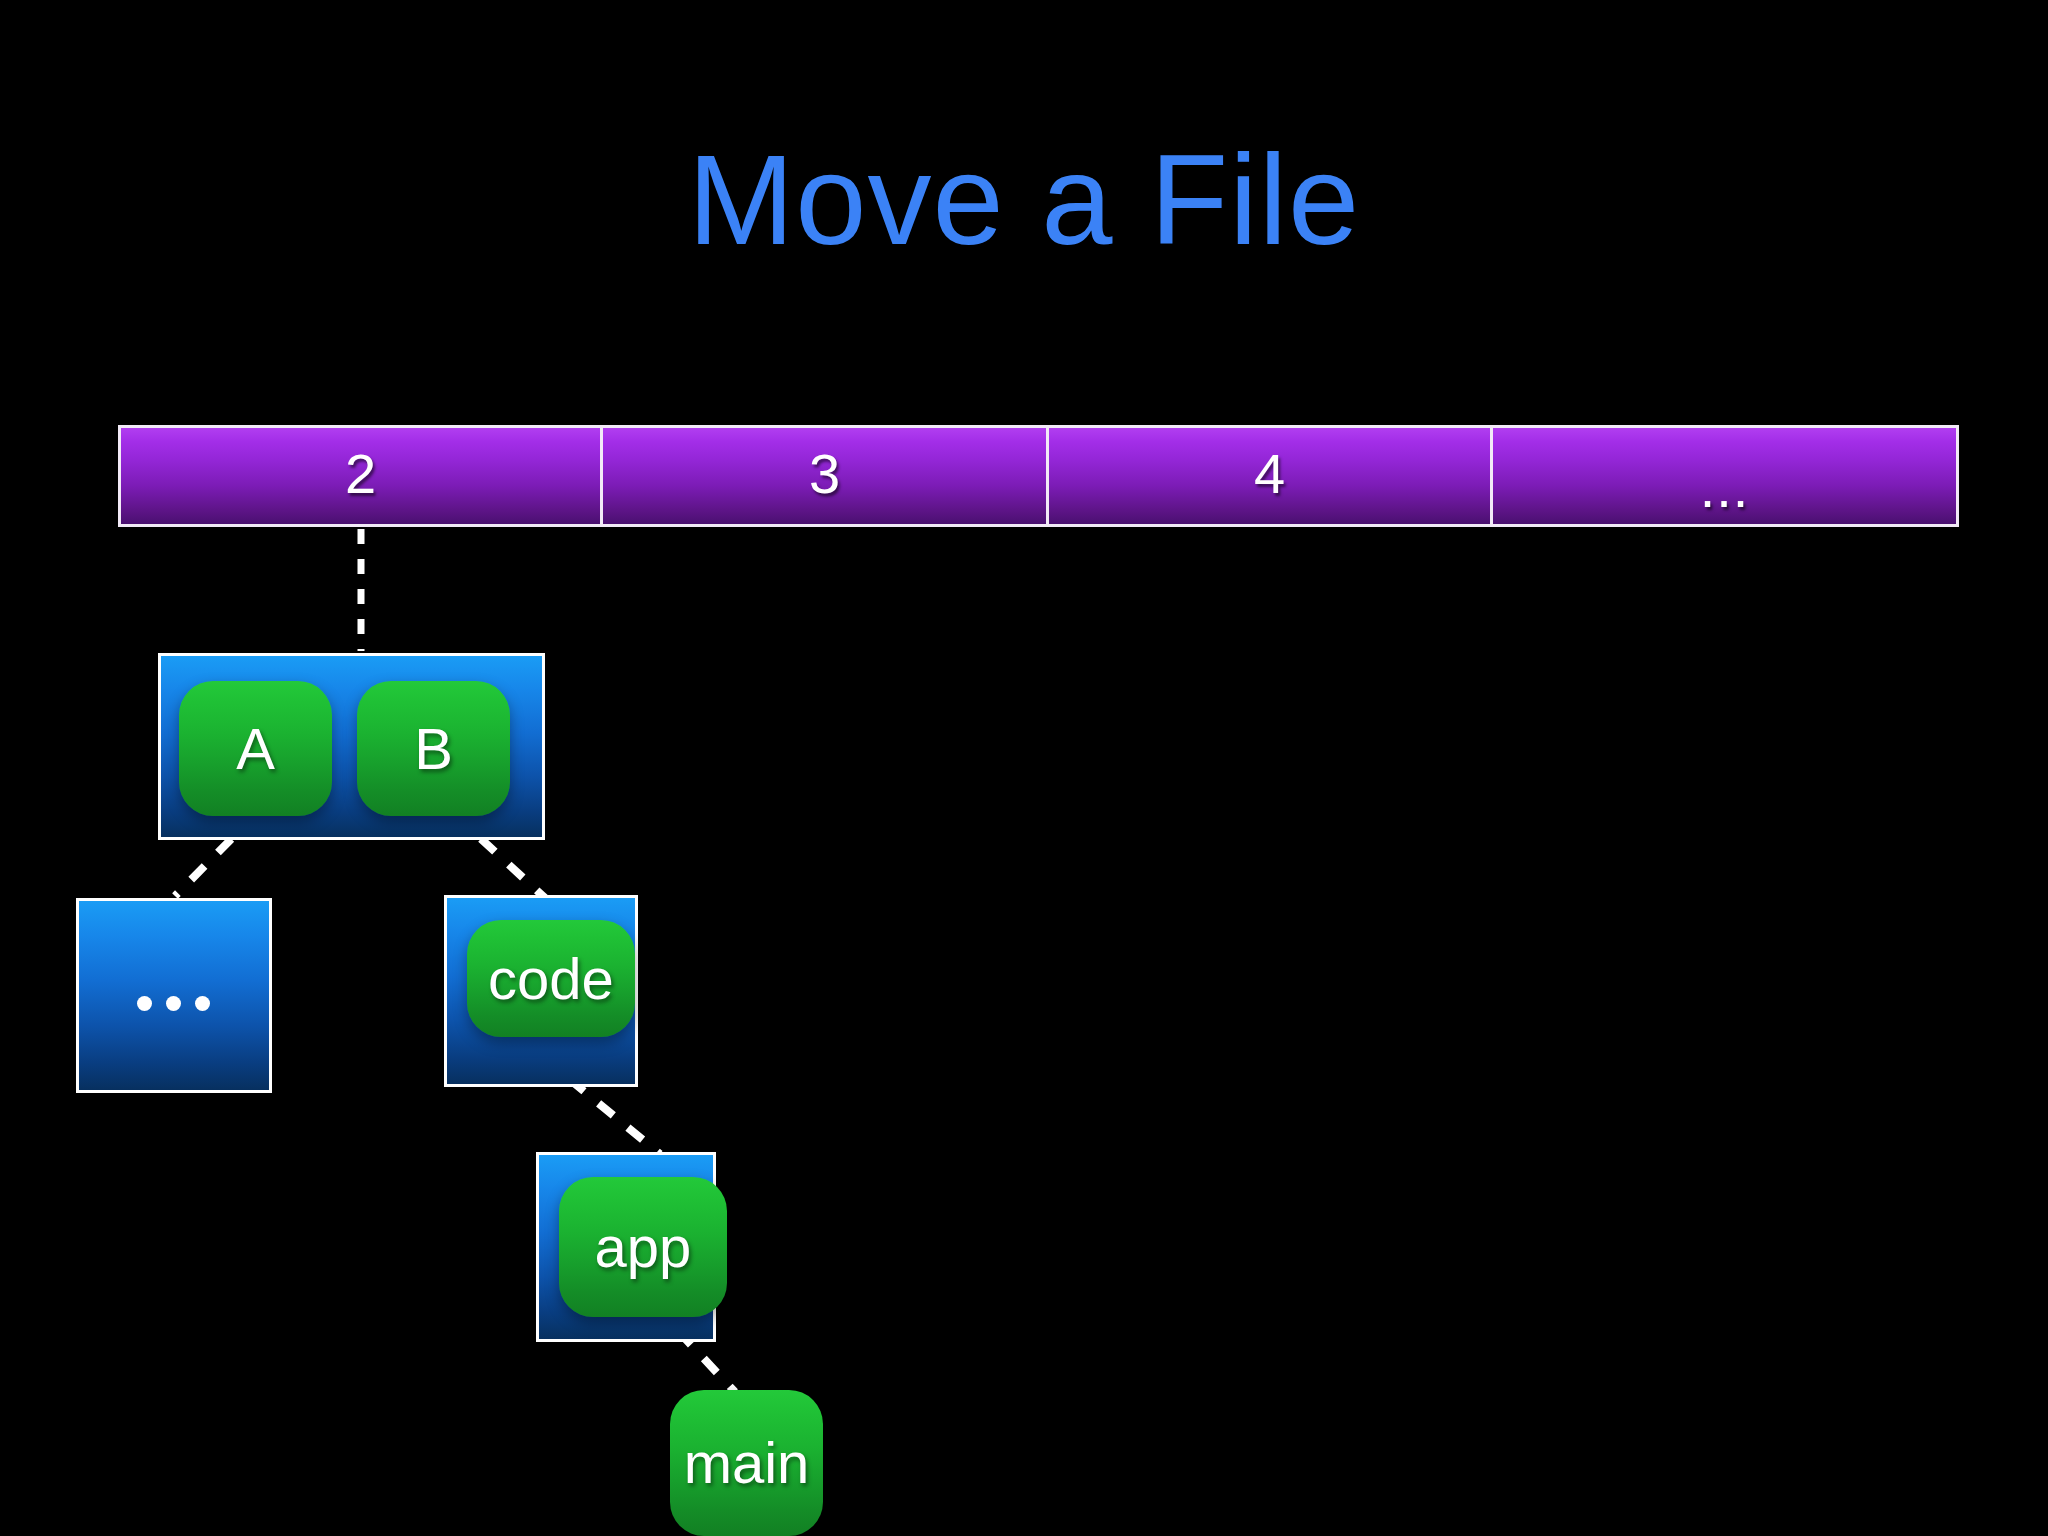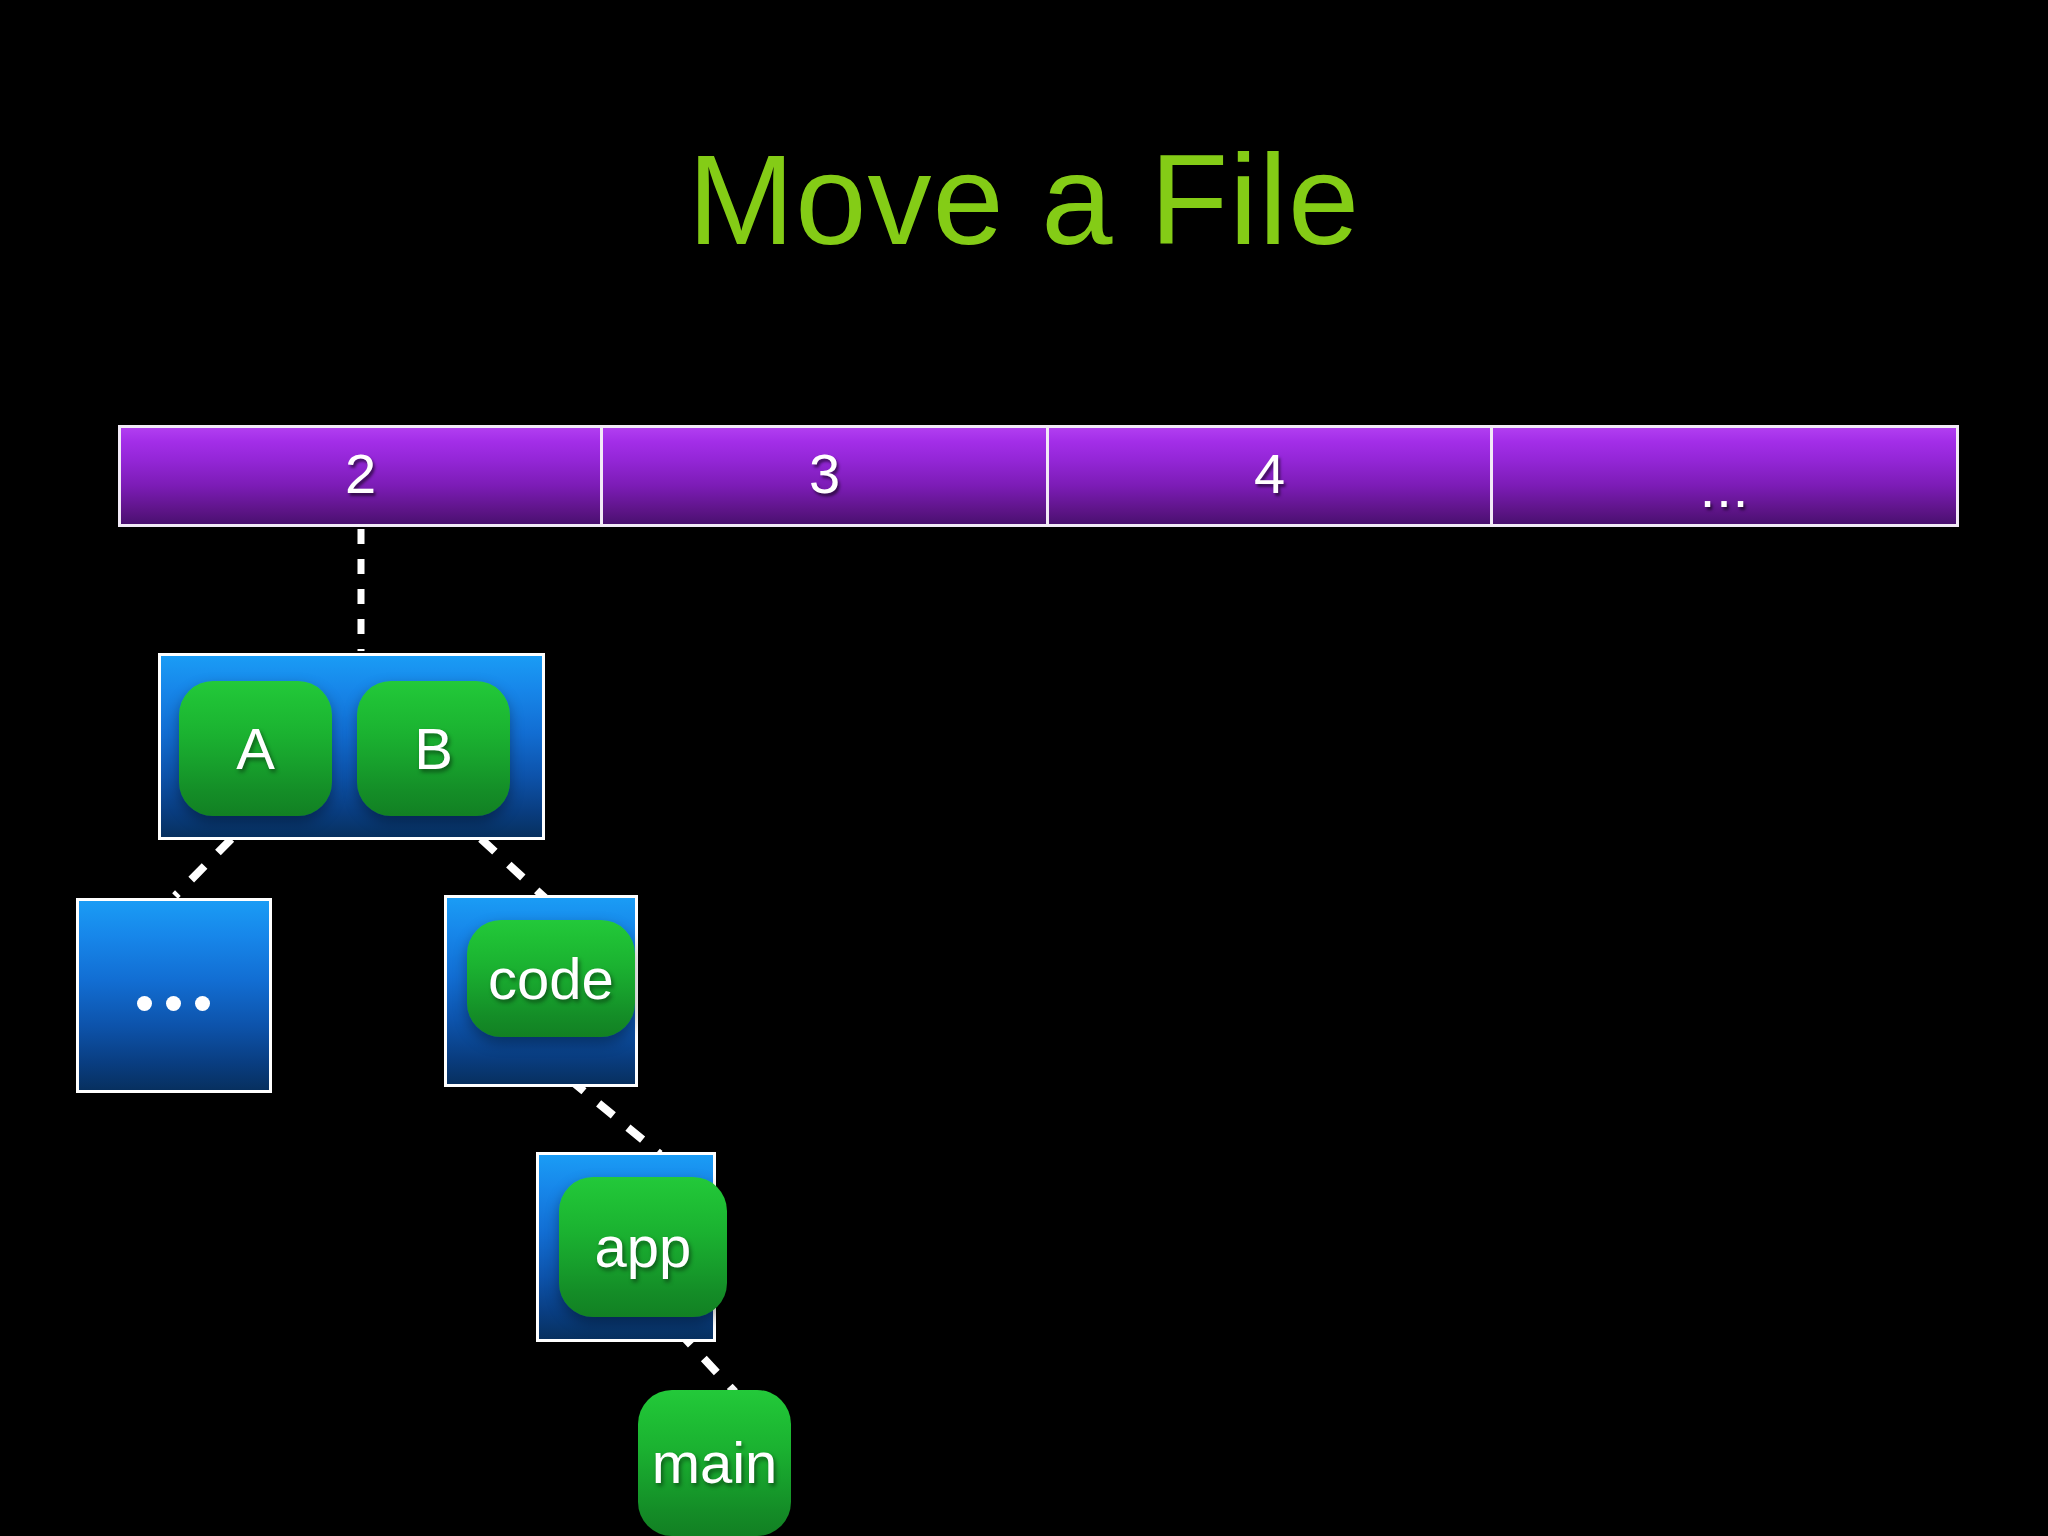--- a/index.html
+++ b/index.html
@@ -22,21 +22,21 @@
     background: #000000;
   }
 
   
   .slide-title {
     position: absolute;
     left: 0;
     top: 136px;
     width: 2048px;
     text-align: center;
-    color: #84cc16;
+    color: #3b82f6;
     font-family: "Liberation Sans", sans-serif;
     font-weight: 300;
     font-size: 128px;
     line-height: 1.0;
     letter-spacing: 1px;
     white-space: nowrap;
   }
 
   
   .commit-bar {
@@ -205,17 +205,17 @@
       <span class="green-label">code</span>
     </div>
   </div>
 
   <div class="blue-box" style="left:536px; top:1152px; width:180px; height:190px;">
     <div class="green-box" style="left:20px; top:22px; width:168px; height:140px;">
       <span class="green-label">app</span>
     </div>
   </div>
 
-  <div class="green-box" style="left:638px; top:1390px; width:153px; height:146px;">
+  <div class="green-box" style="left:670px; top:1390px; width:153px; height:146px;">
     <span class="green-label">main</span>
   </div>
 
 </div>
 
 </body></html>

